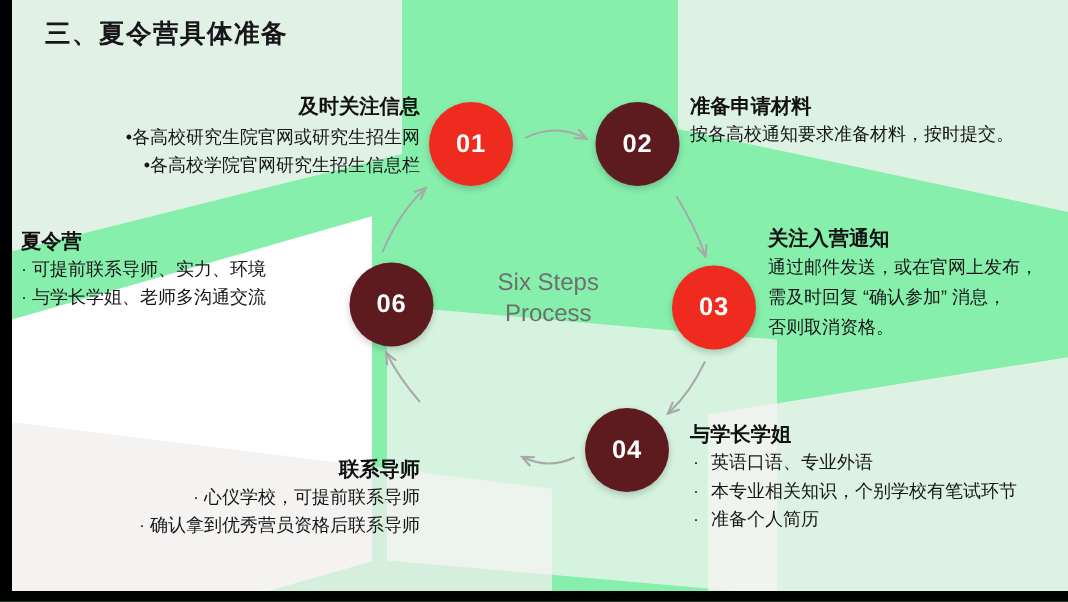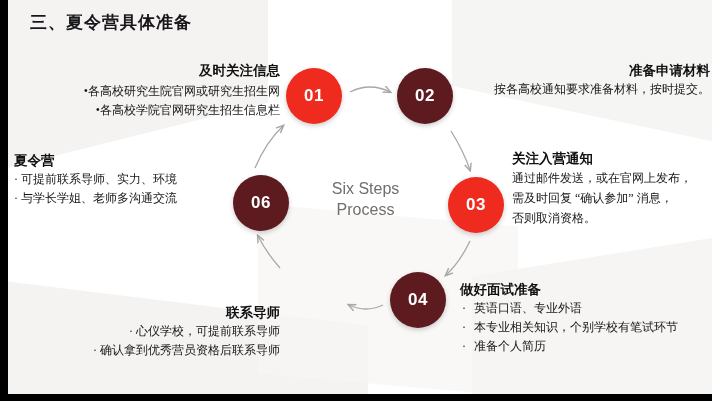--- a/index.html
+++ b/index.html
@@ -1,21 +1,21 @@
 <!DOCTYPE html>
 <html><head>
 <meta charset="utf-8">
 <style>
   html,body{margin:0;padding:0;background:#000;}
   body{width:712px;height:401px;overflow:hidden;
        font-family:"Liberation Sans","DejaVu Sans",sans-serif;}
 
   #slide{
     position:absolute; left:8px; top:0; width:704px; height:394px;
-    background:#ffffff; overflow:hidden;
+    background:#86efac; overflow:hidden;
   }
 
   
   .facet{position:absolute;pointer-events:none;}
   .f1{left:-40px;top:-60px;width:300px;height:200px;background:#f2f1ef;
       transform:skewY(-14deg);opacity:.85;}
   .f2{right:-60px;top:-50px;width:320px;height:170px;background:#f3f2f0;
       transform:skewY(12deg);opacity:.8;}
   .f3{left:-80px;top:190px;width:320px;height:230px;background:#ffffff;
       transform:skewY(-16deg);}
@@ -46,29 +46,29 @@
   #c3{left:440px;top:177px;width:56px;height:56px;}
   #c4{left:382px;top:272px;width:56px;height:56px;}
   #c5{left:279px;top:272px;width:56px;height:56px;}
   #c6{left:225px;top:175px;width:56px;height:56px;}
 
   #center{
     position:absolute;left:295px;top:178px;width:125px;
     text-align:center;color:#6f6f6f;font-size:16px;line-height:21px;
   }
 
-  .blk{position:absolute;font-family:Liberation Serif, serif;}
+  .blk{position:absolute;}
   .hd{font-size:13.5px;font-weight:bold;color:#111;line-height:18px;}
   .ln{font-size:12px;color:#161616;line-height:19px;white-space:nowrap;}
 
   
   #b1{left:20px;top:62px;width:252px;text-align:right;}
   #b1 .hd{margin-bottom:2px;}
   
-  #b2{left:452px;top:62px;width:250px;text-align:right;}
+  #b2{left:452px;top:62px;width:250px;text-align:left;}
   
   #b3{left:504px;top:150px;width:200px;text-align:left;}
   #b3 .ln{white-space:normal;line-height:20px;}
   
   #b4{left:452px;top:281px;width:252px;text-align:left;}
   #b4 .ln{padding-left:14px;position:relative;}
   #b4 .ln::before{content:"·";position:absolute;left:2px;}
   
   #b5{left:14px;top:281px;width:258px;text-align:right;margin-top:23px;}
   
@@ -128,21 +128,21 @@
   </div>
 
   <div class="blk" id="b3">
     <div class="hd">关注入营通知</div>
     <div class="ln">通过邮件发送，或在官网上发布，</div>
     <div class="ln">需及时回复 “确认参加” 消息，</div>
     <div class="ln">否则取消资格。</div>
   </div>
 
   <div class="blk" id="b4">
-    <div class="hd">做好面试准备</div>
+    <div class="hd">与学长学姐</div>
     <div class="ln">英语口语、专业外语</div>
     <div class="ln">本专业相关知识，个别学校有笔试环节</div>
     <div class="ln">准备个人简历</div>
   </div>
 
   <div class="blk" id="b5">
     <div class="hd">联系导师</div>
     <div class="ln">·  心仪学校，可提前联系导师</div>
     <div class="ln">·  确认拿到优秀营员资格后联系导师</div>
   </div>

